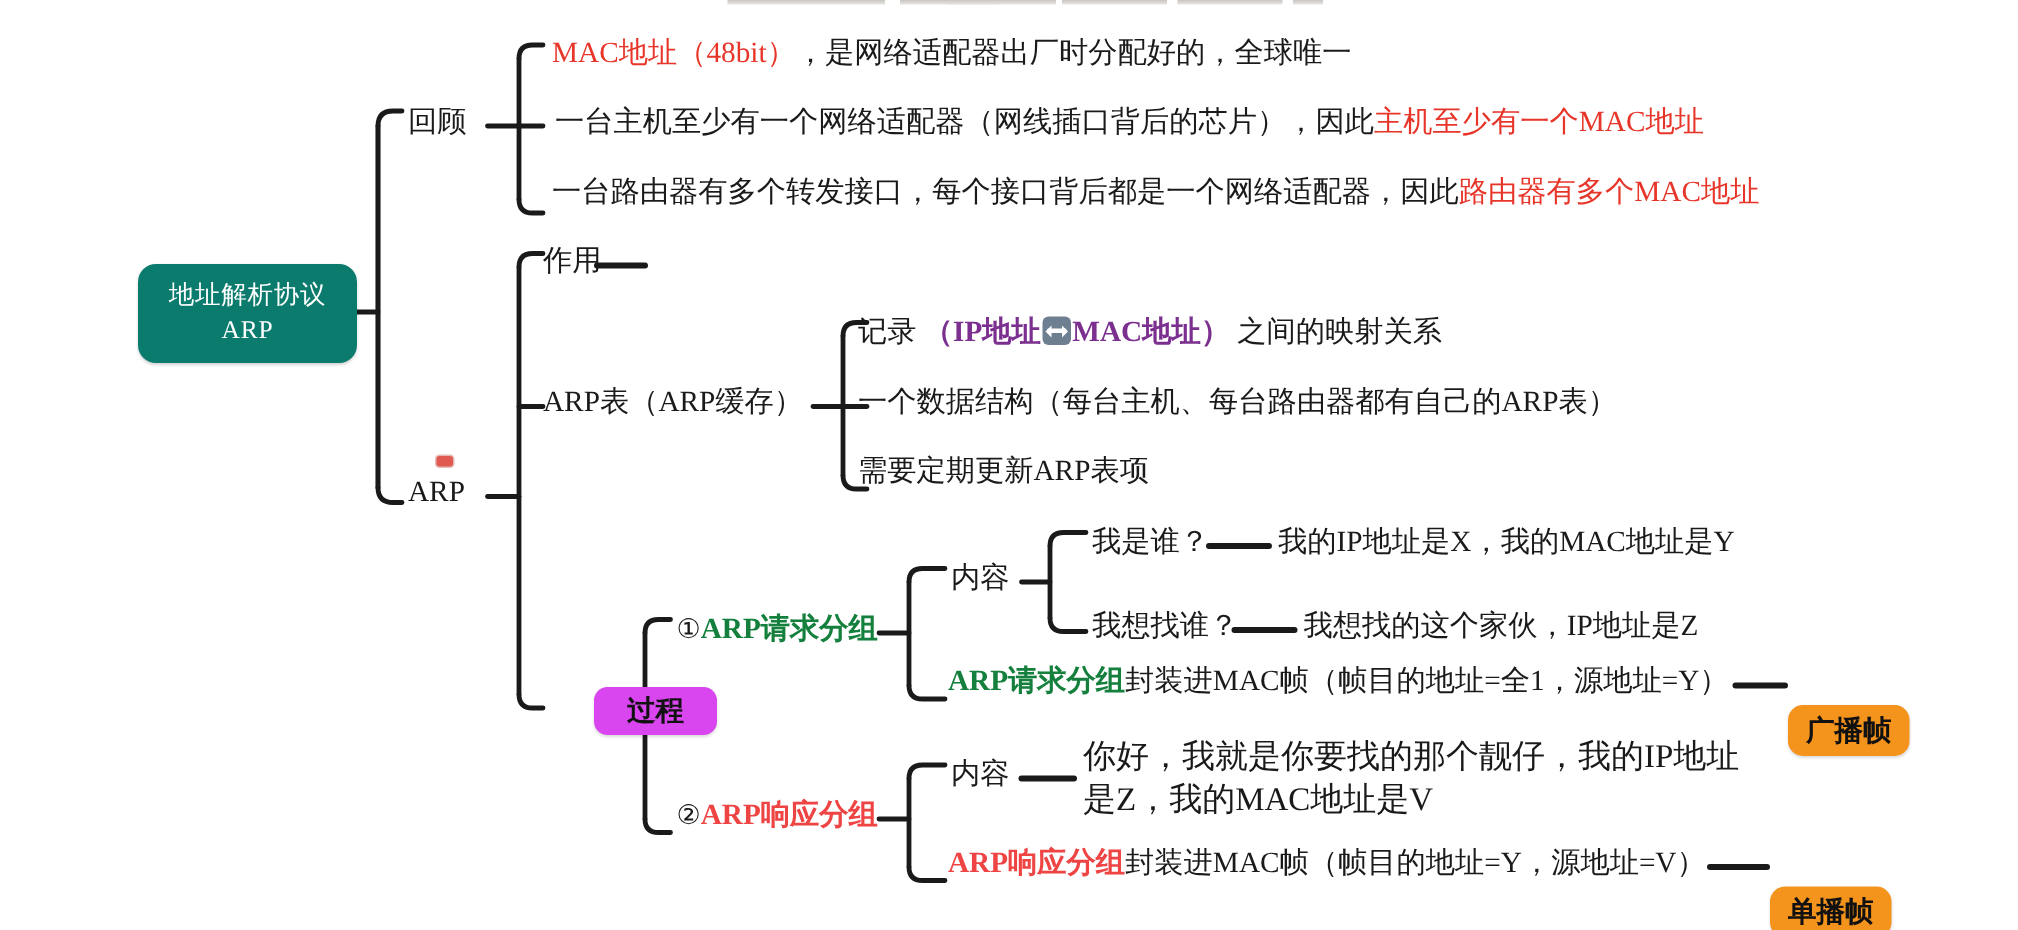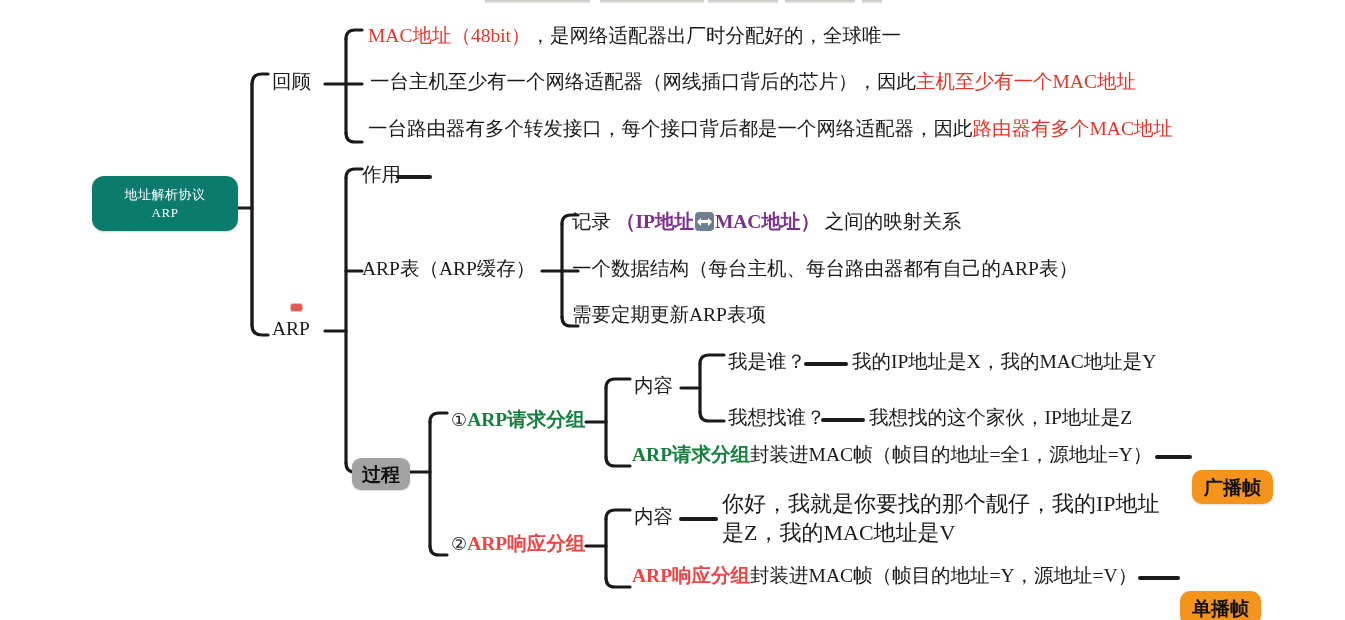--- a/index.html
+++ b/index.html
@@ -9,30 +9,31 @@
     color:#1a1a1a;overflow:hidden;position:relative;
   }
   #canvas{position:absolute;left:0;top:0;width:1345px;height:620px;}
   svg.links{position:absolute;left:0;top:0;width:1345px;height:620px;pointer-events:none;}
 
   .node{position:absolute;white-space:nowrap;line-height:1.28;}
 
   
   .root{
     background:#0b7b6e;color:#ffffff;border-radius:12px;
-    padding:10px 16px;text-align:center;font-size:13px;
+    padding:10px 16px;text-align:center;font-size:17px;
     letter-spacing:.5px;white-space:pre-line;line-height:1.35;
     box-shadow:0 1px 2px rgba(0,0,0,.18);
   }
   
   .pill{
-    background:#a3a3a3;color:#111;border-radius:9px;
-    padding:4px 10px;font-size:19px;font-weight:bold;
+    background:#d946ef;color:#111;border-radius:9px;
+    padding:4px 22px;font-size:19px;font-weight:bold;
     font-family:"DejaVu Sans","Liberation Sans",sans-serif;
     box-shadow:0 1px 2px rgba(0,0,0,.15);
+    margin-left:44px;
   }
   .badge{
     background:#f5941d;color:#111;border-radius:10px;
     padding:5px 12px;font-size:19px;font-weight:bold;
     font-family:"DejaVu Sans","Liberation Sans",sans-serif;
     box-shadow:0 1px 2px rgba(0,0,0,.15);
     margin-top:28px;
   }
 
   .t{font-size:19.5px;}

